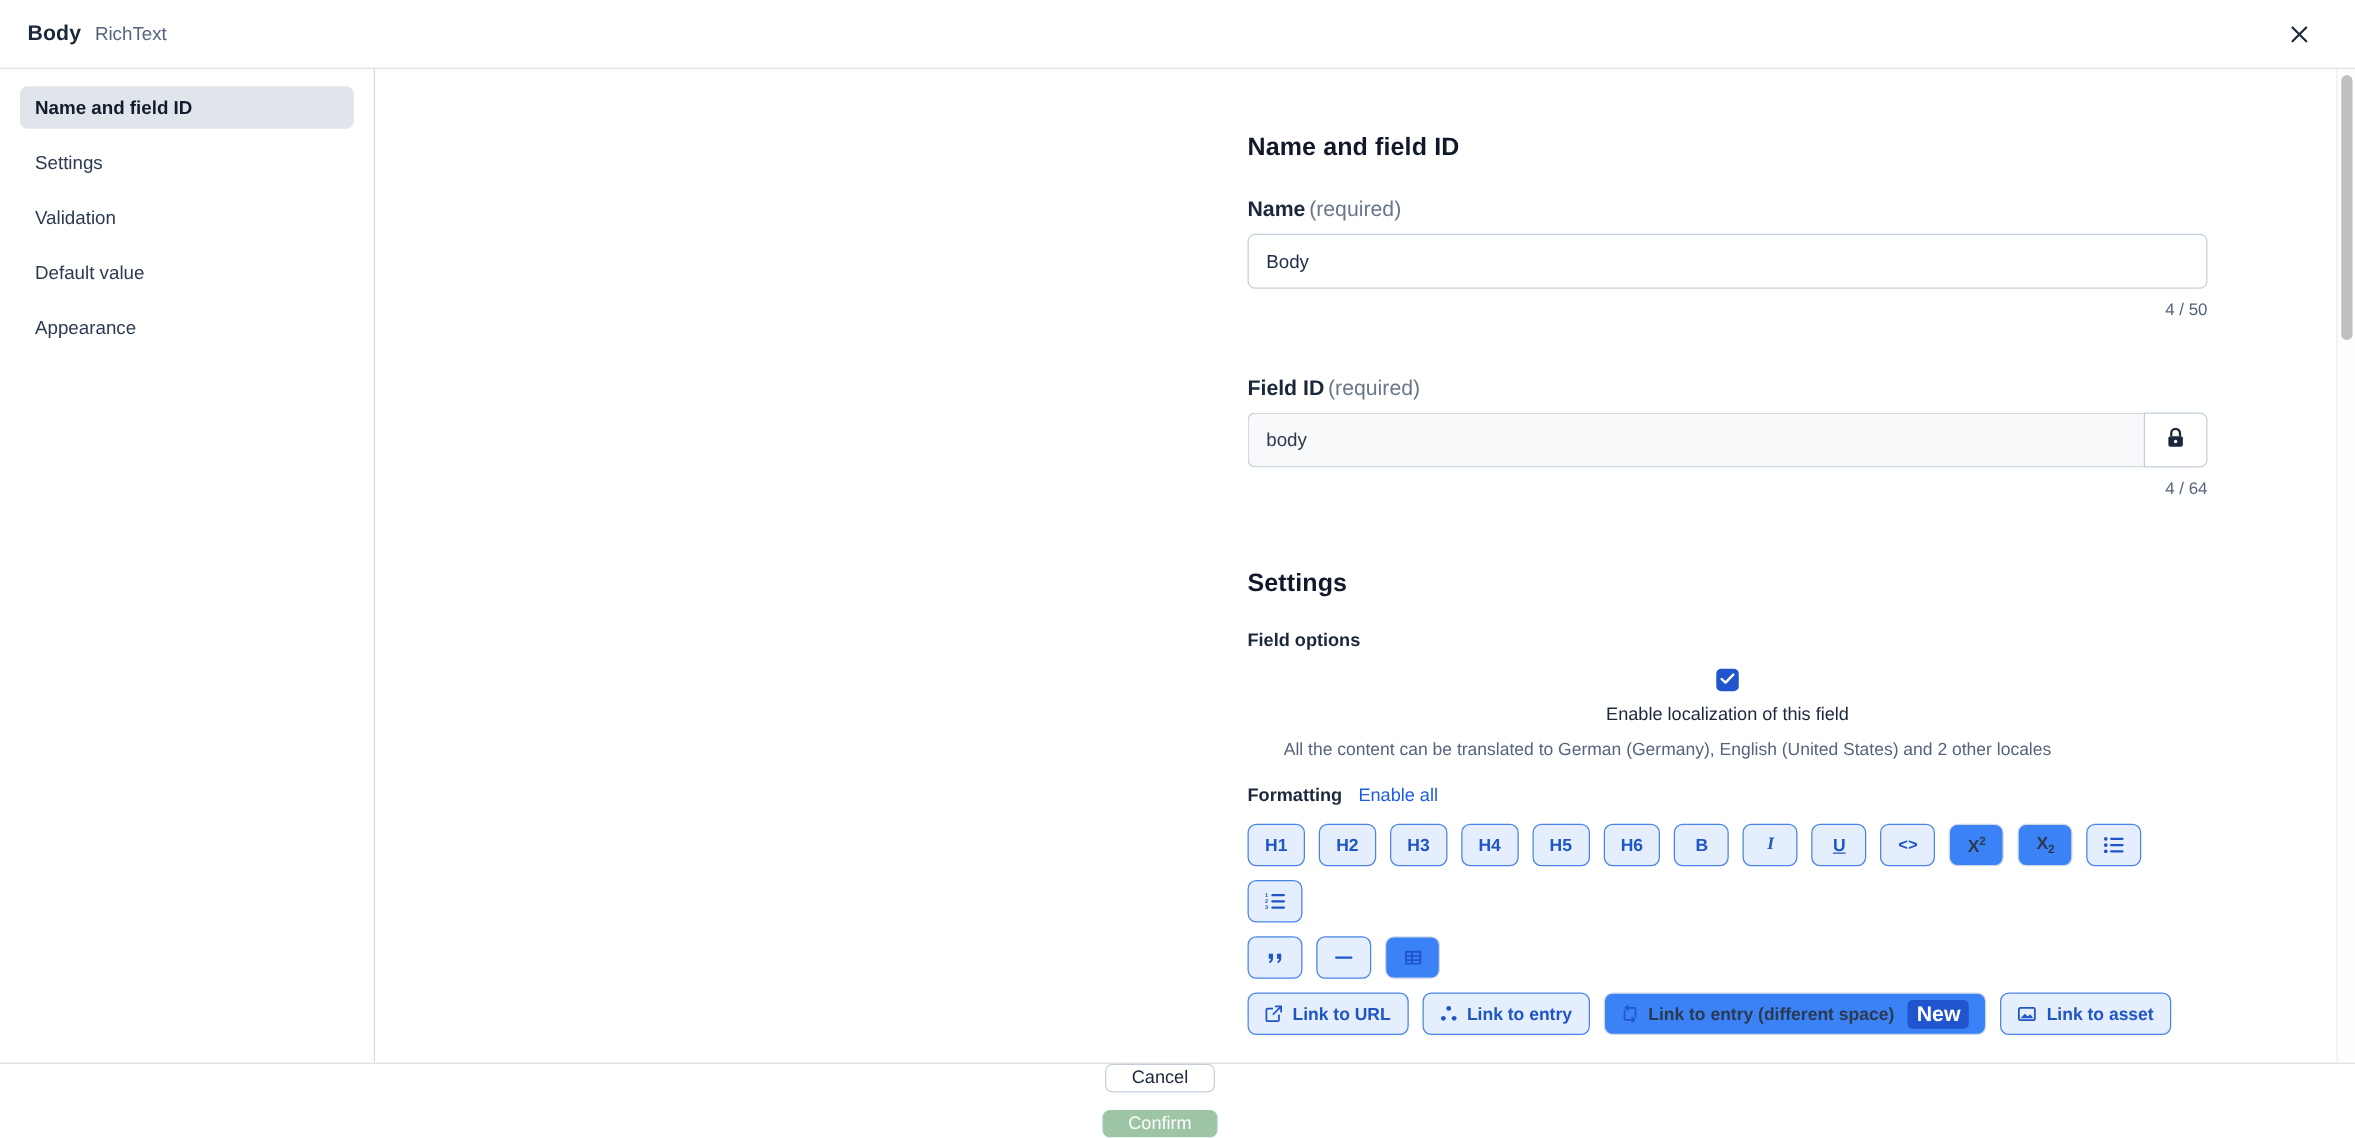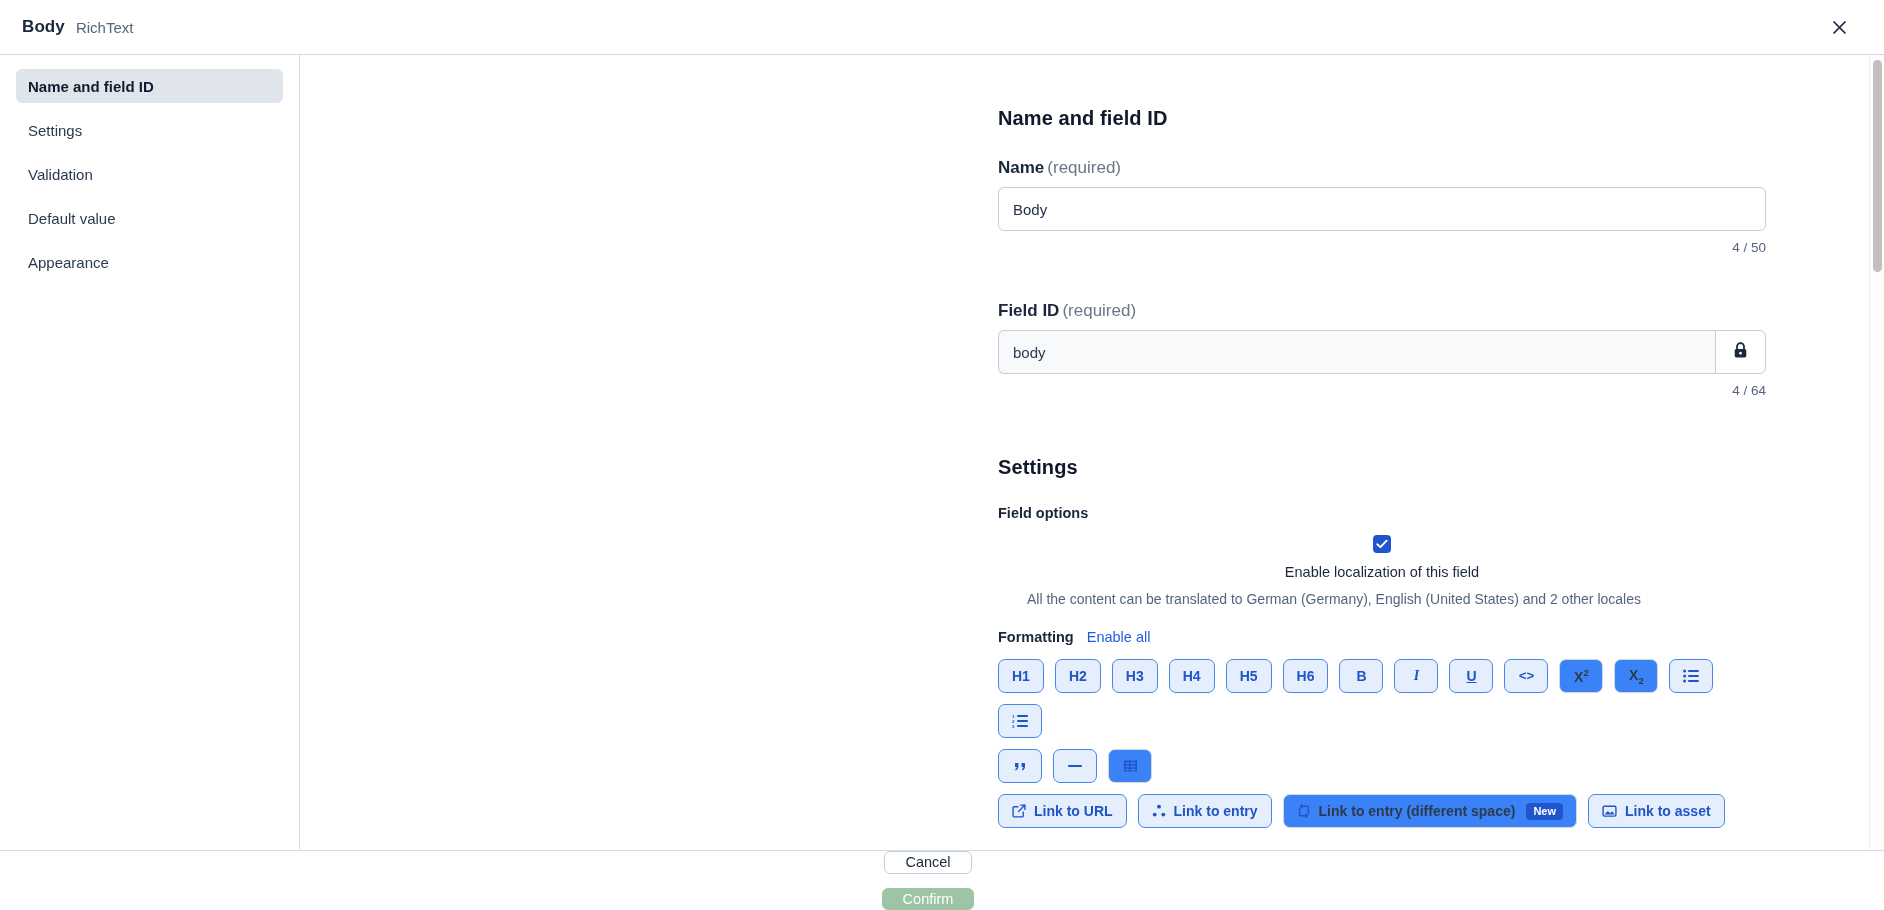--- a/index.html
+++ b/index.html
@@ -258,21 +258,21 @@
     background: #e4eefc;
     border-color: #4a84e8;
     color: #1f55c4;
   }
   .pill svg { display: block; flex: none; }
   .pill .sup { font-size: 9.5px; vertical-align: super; }
   .pill .sub { font-size: 9.5px; vertical-align: sub; }
   .badge-new {
     background: #2155cd;
     color: #fff;
-    font-size: 11px;
+    font-size: 17px;
     font-weight: bold;
     border-radius: 4px;
     padding: 3px 7px;
     margin-left: 3px;
     line-height: 1;
   }
 
   
   .footer {
     height: 60px;

